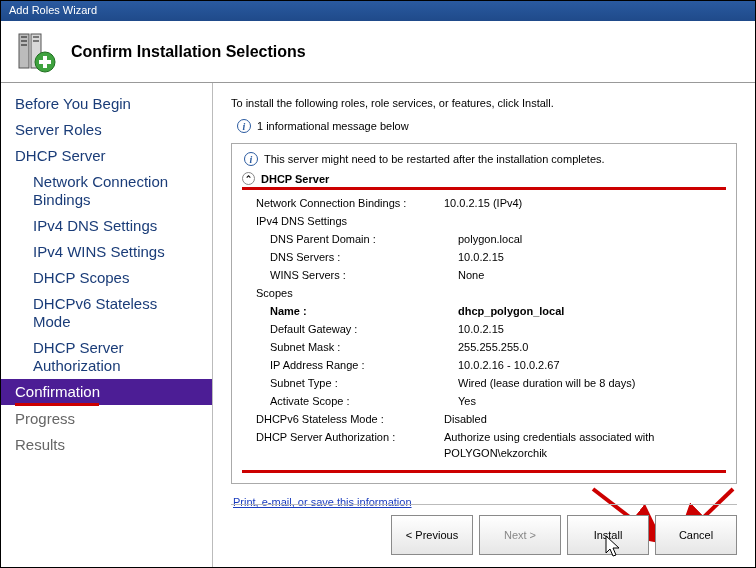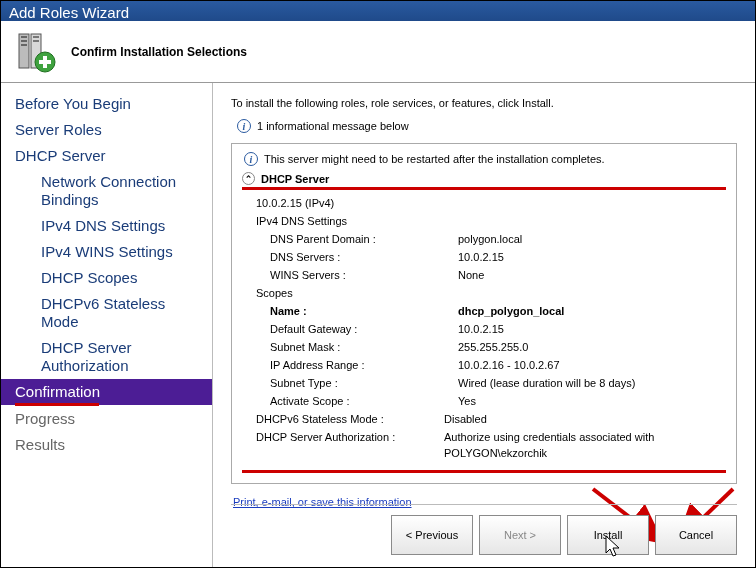--- a/index.html
+++ b/index.html
@@ -10,61 +10,61 @@
     background: #fff;
     width: 756px;
     height: 568px;
     position: relative;
     border: 1px solid #000;
   }
   .titlebar {
     background: linear-gradient(#2a5aa0, #1f4a8a);
     color: #fff;
     padding: 3px 8px;
-    font-size: 15px;
+    font-size: 11px;
     font-weight: normal;
     height: 20px;
   }
   .header {
     height: 62px;
     display: flex;
     align-items: center;
     padding: 0 12px;
     gap: 14px;
     border-bottom: 1px solid #999;
     background: #fff;
   }
   .header-icon {
     width: 44px; height: 44px;
     position: relative;
   }
   .header-icon svg { width:44px; height:44px; }
   .header-title {
-    font-size: 12px;
+    font-size: 16px;
     font-weight: 600;
     color: #000;
   }
   .body {
     display: flex;
     height: calc(100% - 20px - 62px);
   }
   .sidebar {
     width: 212px;
     border-right: 1px solid #bbb;
     padding: 8px 0;
     background: #fff;
   }
   .sidebar-item {
     padding: 4px 14px;
     font-size: 15px;
     color: #1a3c78;
     cursor: pointer;
     line-height: 18px;
   }
-  .sidebar-item.sub { padding-left: 40px; }
+  .sidebar-item.sub { padding-left: 32px; }
   .sidebar-item.selected {
     background: #4c1d95;
     color: #fff;
   }
   .sidebar-item.muted { color: #666; }
   .red-underline-sm {
     height: 3px; background: #c00; width: 84px; margin-left: 14px; margin-top: -2px;
   }
   .main {
     flex: 1;
@@ -171,20 +171,21 @@
         <span class="info-icon">i</span>
         <span>This server might need to be restarted after the installation completes.</span>
       </div>
       <div class="details-header">
         <span class="chevron">⌃</span>
         <span>DHCP Server</span>
       </div>
       <div class="red-bar-top"></div>
       <div id="kv-list">
           <div class="kv sec">
+            <div class="k">Network Connection Bindings :</div>
             <div class="v">10.0.2.15 (IPv4)</div>
           </div>
           <div class="kv sec">
             <div class="k">IPv4 DNS Settings</div>
             <div class="v"></div>
           </div>
           <div class="kv sub">
             <div class="k">DNS Parent Domain :</div>
             <div class="v">polygon.local</div>
           </div>

